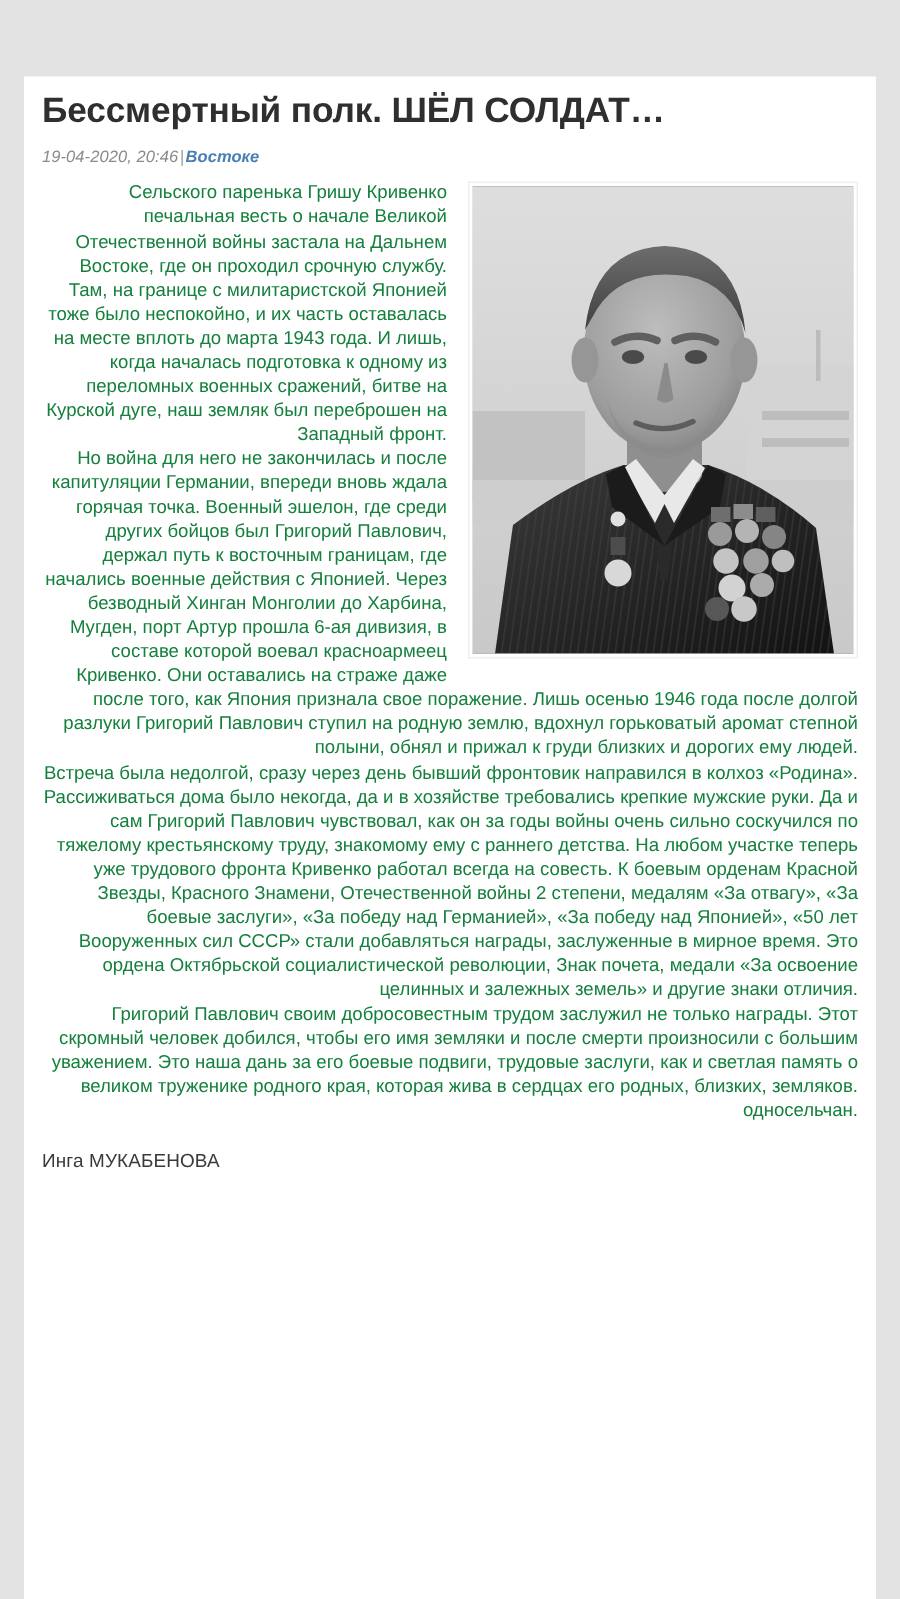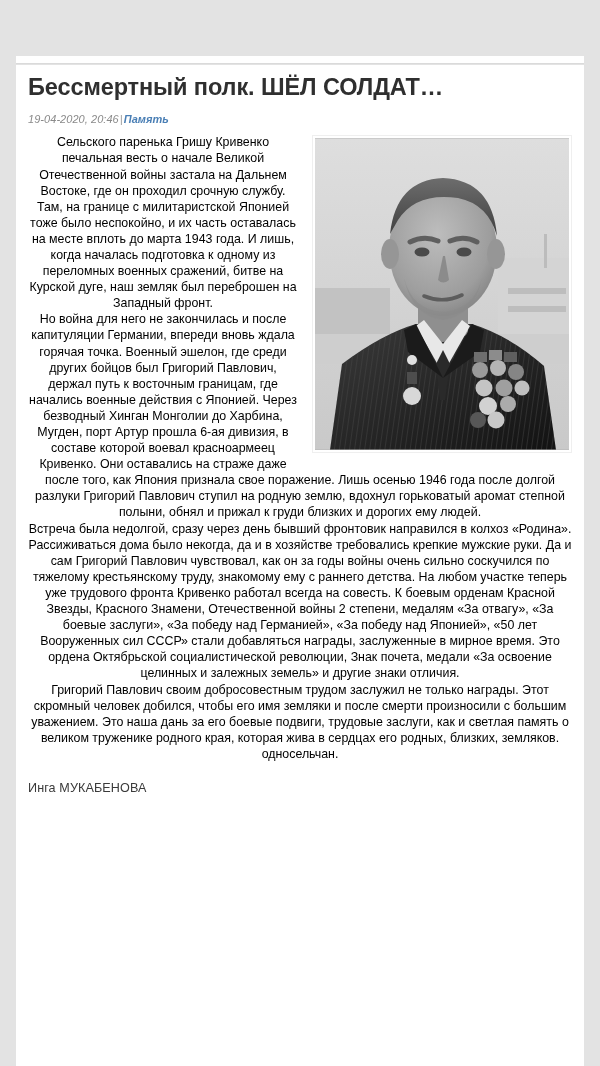--- a/index.html
+++ b/index.html
@@ -23,21 +23,21 @@
     top: 56px;
     width: 568px;
     height: 7px;
     background: #ffffff;
     box-shadow: 0 1px 0 rgba(0,0,0,0.04);
   }
 
   .page-shell {
     position: absolute;
     left: 16px;
-    top: 65px;
+    top: 51px;
     width: 568px;
     bottom: 0;
     background: #ffffff;
     box-sizing: border-box;
   }
 
   .article {
     padding: 9px 12px 0 12px;
     box-sizing: border-box;
   }
@@ -86,22 +86,22 @@
     height: 312px;
     position: relative;
     overflow: hidden;
     background: #cfcfcf;
     filter: grayscale(100%);
   }
 
   .article-body {
     font-size: 12.4px;
     line-height: 16.1px;
-    color: #000000;
-    text-align: center;
+    color: #15803d;
+    text-align: right;
   }
   .article-body p {
     margin: 0;
   }
 
   .byline {
     margin-top: 19px;
     font-size: 12.6px;
     font-weight: normal;
     color: #3a3a3a;
@@ -120,21 +120,21 @@
 <body>
 
 <div class="top-strip"></div>
 
 <div class="page-shell">
   <article class="article">
 
     <h1 class="article-title">Бессмертный полк. ШЁЛ СОЛДАТ…</h1>
 
     <div class="meta-line">
-      <span>19-04-2020, 20:46</span><span class="meta-sep">|</span><a class="meta-category" href="#">Память</a>
+      <span>19-04-2020, 20:46</span><span class="meta-sep">|</span><a class="meta-category" href="#">Востоке</a>
     </div>
 
     <figure class="photo-figure">
       <div class="photo-frame">
         <svg viewBox="0 0 260 312" preserveAspectRatio="xMidYMid slice" width="100%" height="100%">
           <defs>
             <linearGradient id="skyG" x1="0" y1="0" x2="0" y2="1">
               <stop offset="0%" stop-color="#dedede"></stop>
               <stop offset="100%" stop-color="#c9c9c9"></stop>
             </linearGradient>

